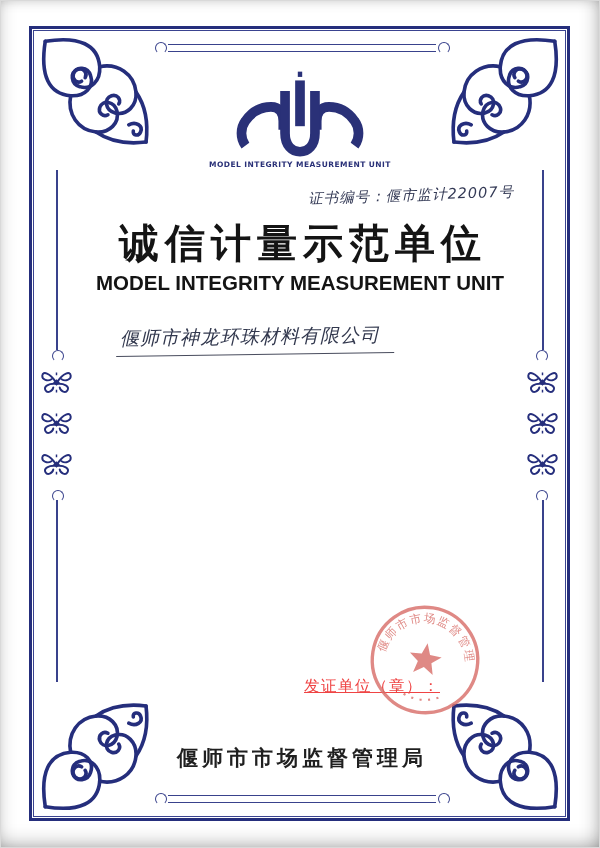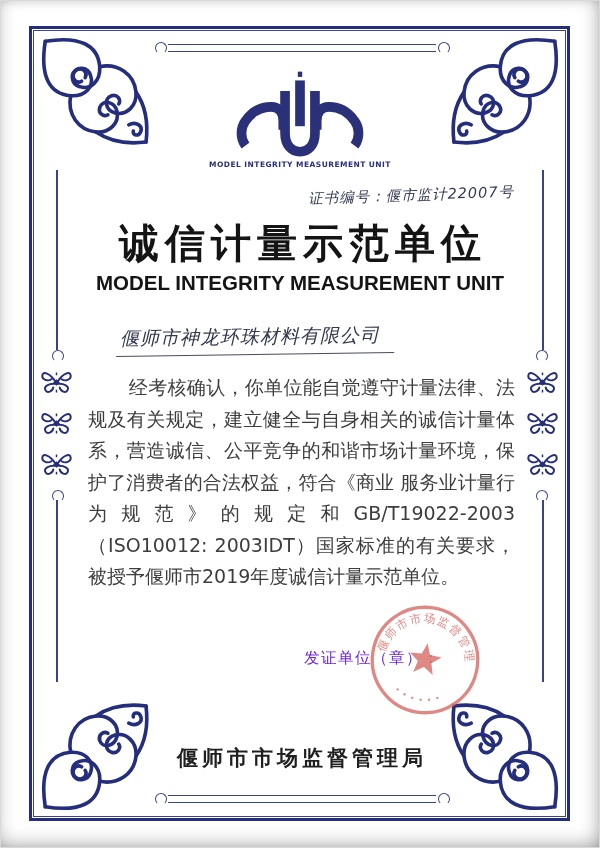--- a/index.html
+++ b/index.html
@@ -29,21 +29,21 @@
   .title{left:0;top:216px;width:600px;text-align:center;color:#141414;
     font-family:Liberation Mono, monospace;font-weight:bold;font-size:40px;
     letter-spacing:6px;text-indent:6px;}
   .subtitle{left:0;top:271px;width:600px;text-align:center;color:#141414;
     font-family:"Liberation Sans","DejaVu Sans",sans-serif;font-weight:bold;font-size:20.5px;}
   .company{left:116px;top:324px;color:#32384e;font-size:19px;font-style:italic;
     transform:rotate(-.8deg);letter-spacing:1px;border-bottom:1.8px solid #474b5c;
     padding:0 14px 4px 4px;min-width:245px;}
   .body-par{left:88px;top:372px;width:427px;color:#3d3d3d;font-size:19px;
     line-height:31.5px;text-align:justify;text-indent:2.15em;}
-  .issuer-label{left:304px;top:648px;color:#6d28d9;font-size:15.5px;letter-spacing:1.5px;white-space:nowrap;}
+  .issuer-label{left:304px;top:676px;color:#ef4444;font-size:15.5px;letter-spacing:1.5px;white-space:nowrap;text-decoration:underline;}
   .org-name{left:0;top:744px;width:600px;text-align:center;color:#1f1f1f;
     font-size:21px;font-weight:600;letter-spacing:4px;text-indent:4px;}
   
   .seal{left:367px;top:602px;width:116px;height:116px;transform:rotate(9deg);opacity:.82;}
 </style>
 </head>
 <body>
 
 <div class="page">
 
@@ -146,21 +146,20 @@
 
   <div class="abs cert-no">
     <span>证书编号：</span><span>偃市监计22007号</span>
   </div>
 
   <div class="abs title">诚信计量示范单位</div>
   <div class="abs subtitle">MODEL INTEGRITY MEASUREMENT UNIT</div>
 
   <div class="abs company">偃师市神龙环珠材料有限公司</div>
 
-  <div class="abs body-par">经考核确认，你单位能自觉遵守计量法律、法规及有关规定，建立健全与自身相关的诚信计量体系，营造诚信、公平竞争的和谐市场计量环境，保护了消费者的合法权益，符合《商业 服务业计量行为规范》的规定和GB/T19022-2003（ISO10012: 2003IDT）国家标准的有关要求，被授予偃师市2019年度诚信计量示范单位。</div>
 
   <div class="abs issuer-label">发证单位（章）：</div>
 
   <svg class="abs seal" viewBox="0 0 110 110">
     <circle cx="55" cy="55" r="50" fill="none" stroke="#d9706b" stroke-width="3.2"></circle>
     <polygon points="55,39 59,49.5 70.2,50.1 61.5,57.1 64.4,67.9 55,61.8 45.6,67.9 48.5,57.1 39.8,50.1 51,49.5" fill="#d9706b"></polygon>
     <path id="sealArc" d="M16,58 A39,39 0 1 1 94,58" fill="none"></path>
     <text font-size="11" fill="#d9706b" letter-spacing="1.5" font-family="DejaVu Sans, sans-serif">
       <textPath href="#sealArc" startOffset="4">偃师市市场监督管理局</textPath>
     </text>

